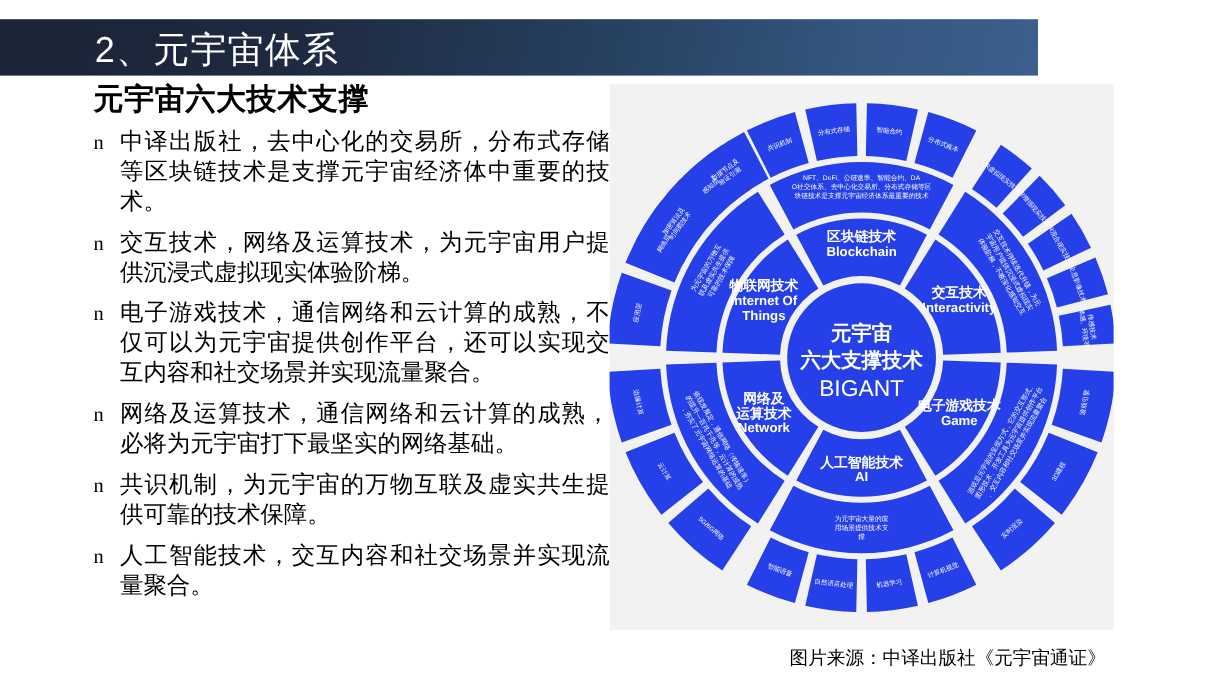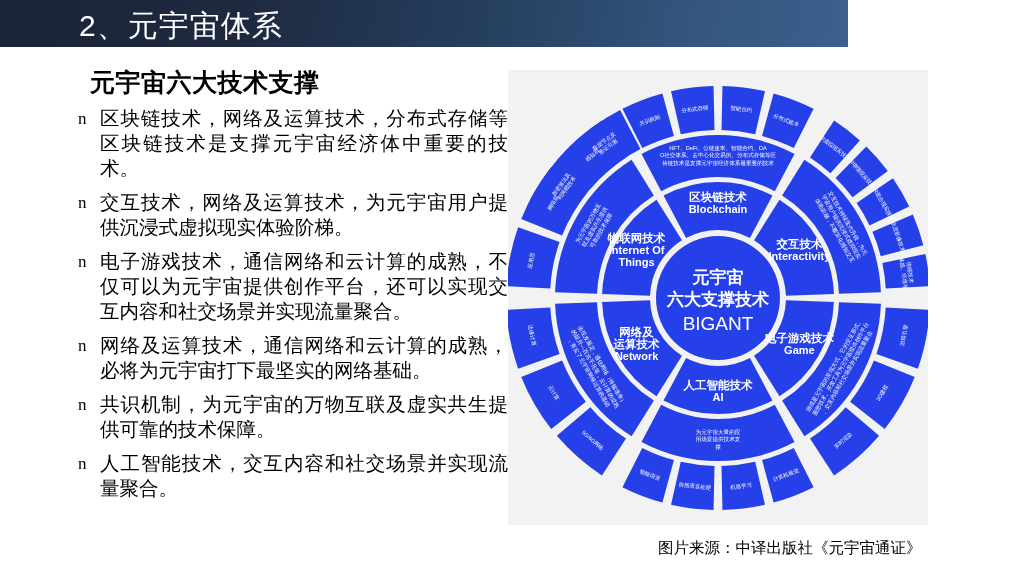--- a/index.html
+++ b/index.html
@@ -3,31 +3,32 @@
 <meta charset="utf-8">
 <style>
   html,body{margin:0;padding:0;}
   body{
     width:1024px;height:577px;background:#ffffff;overflow:hidden;
     font-family:"Liberation Sans","DejaVu Sans",sans-serif;
     position:relative;
   }
   
   .header{
-    position:absolute;left:0;top:0;width:848px;height:47px;
+    position:absolute;left:0;top:16px;width:848px;height:47px;
     background:linear-gradient(100deg,#1b2436 0%,#1e2940 28%,#26405f 58%,#34567f 82%,#3c5f8c 100%);
+    padding-left:17px;
   }
   .header-title{
     position:absolute;left:79px;top:6px;
     font-size:30px;color:#ffffff;letter-spacing:1px;font-weight:400;
     white-space:nowrap;
   }
   
   .subtitle{
-    position:absolute;left:90px;top:66px;
+    position:absolute;left:78px;top:66px;
     font-size:25px;font-weight:bold;color:#000;letter-spacing:.5px;white-space:nowrap;
   }
   .bullets{
     position:absolute;left:78px;top:106px;width:430px;
   }
   .bullet{display:flex;margin-bottom:9px;}
   .bullet-marker{
     width:22px;flex:0 0 22px;font-size:17px;color:#000;line-height:25px;
     font-family:"Liberation Serif","DejaVu Serif",serif;
   }
@@ -51,21 +52,21 @@
 
 <div class="header">
   <div class="header-title">2、元宇宙体系</div>
 </div>
 
 <div class="subtitle">元宇宙六大技术支撑</div>
 
 <div class="bullets">
   <div class="bullet">
     <span class="bullet-marker">n</span>
-    <span class="bullet-text">区块链技术，网络及运算技术，分布式存储等区块链技术是支撑元宇宙经济体中重要的技术。</span>
+    <span class="bullet-text">中译出版社，去中心化的交易所，分布式存储等区块链技术是支撑元宇宙经济体中重要的技术。</span>
   </div>
   <div class="bullet">
     <span class="bullet-marker">n</span>
     <span class="bullet-text">交互技术，网络及运算技术，为元宇宙用户提供沉浸式虚拟现实体验阶梯。</span>
   </div>
   <div class="bullet">
     <span class="bullet-marker">n</span>
     <span class="bullet-text">电子游戏技术，通信网络和云计算的成熟，不仅可以为元宇宙提供创作平台，还可以实现交互内容和社交场景并实现流量聚合。</span>
   </div>
   <div class="bullet">

